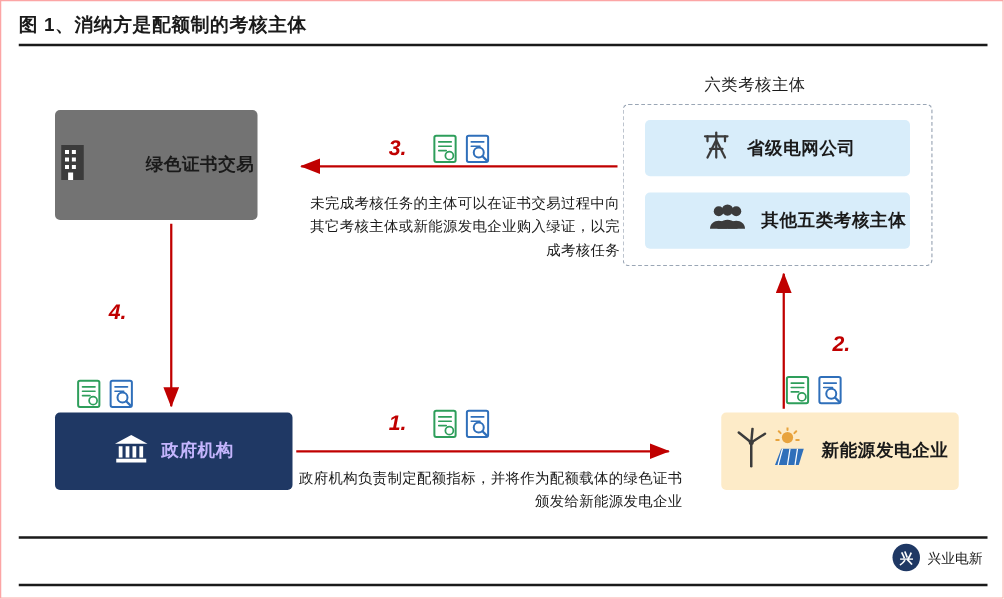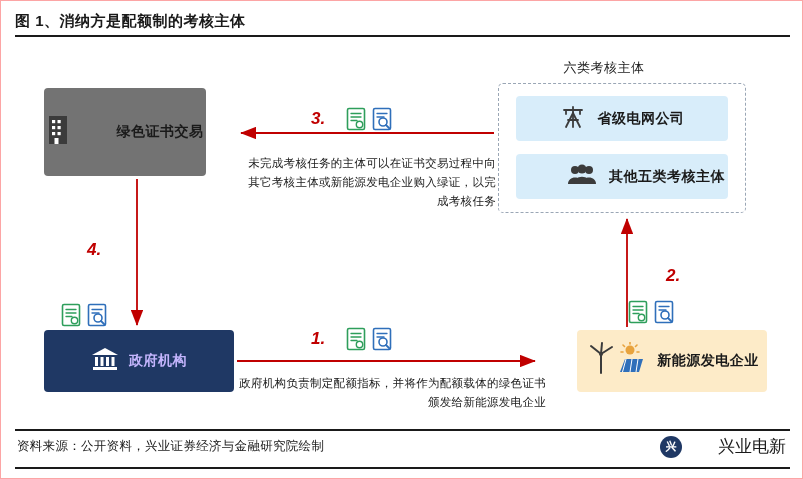--- a/index.html
+++ b/index.html
@@ -82,23 +82,22 @@
     border-radius: 50%;
     background: #1f3864;
     color: #fff;
     font-size: 11px;
     display: flex;
     align-items: center;
     justify-content: center;
     font-weight: bold;
   }
   .logo-label {
-    font-size: 17px;
+    font-size: 11px;
     color: #1a1a1a;
-    margin-left: 30px;
   }
   
   .canvas {
     position: absolute;
     left: 0;
     top: 36px;
     width: 803px;
     height: 392px;
   }
   svg.wires {
@@ -464,20 +463,19 @@
           </g>
           <circle cx="11" cy="15" r="4" fill="none" stroke="#2f6fba" stroke-width="1.6"></circle>
           <line x1="14" y1="18" x2="17.5" y2="21.5" stroke="#2f6fba" stroke-width="1.8" stroke-linecap="round"></line>
         </svg>
       </span>
     </div>
 
   </div>
 
   <div class="footer-rule"></div>
-  <div class="footer-text">资料来源：公开资料，兴业证券经济与金融研究院绘制</div>
   <div class="logo-badge">
     <span class="logo-mark">兴</span>
     <span class="logo-label">兴业电新</span>
   </div>
   <div class="footer-rule2"></div>
 
 </div>
 
 </body></html>

